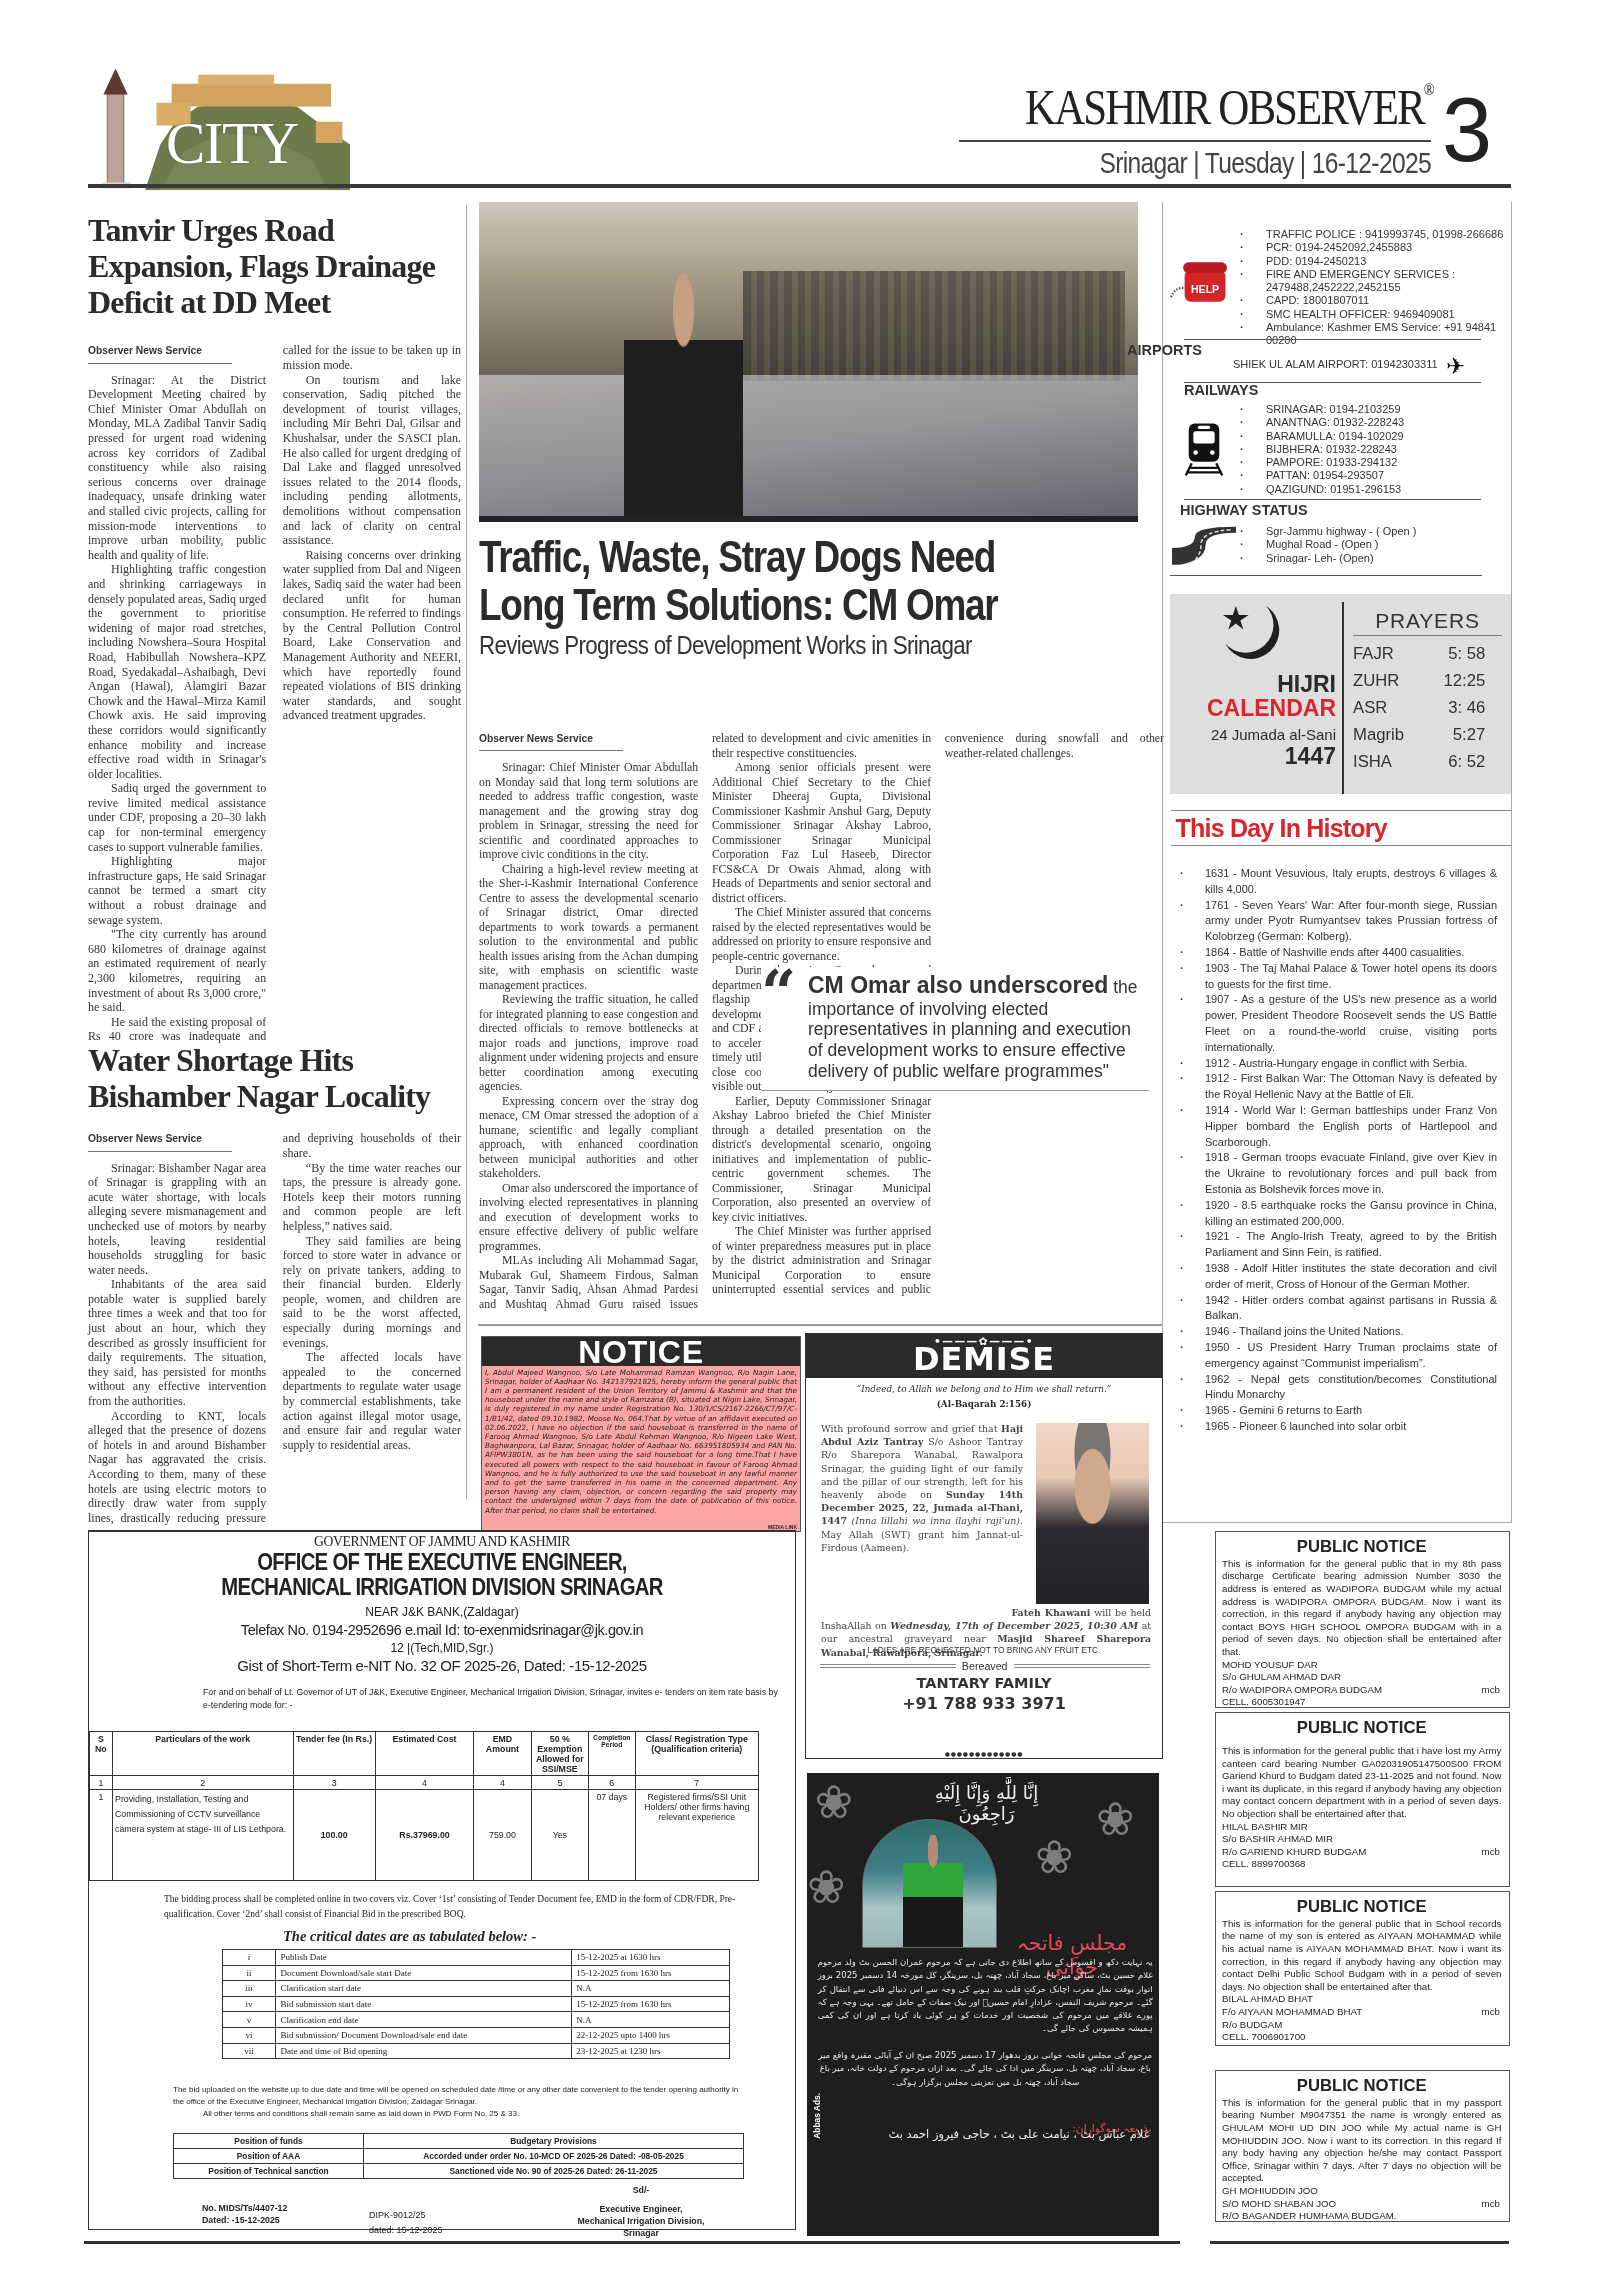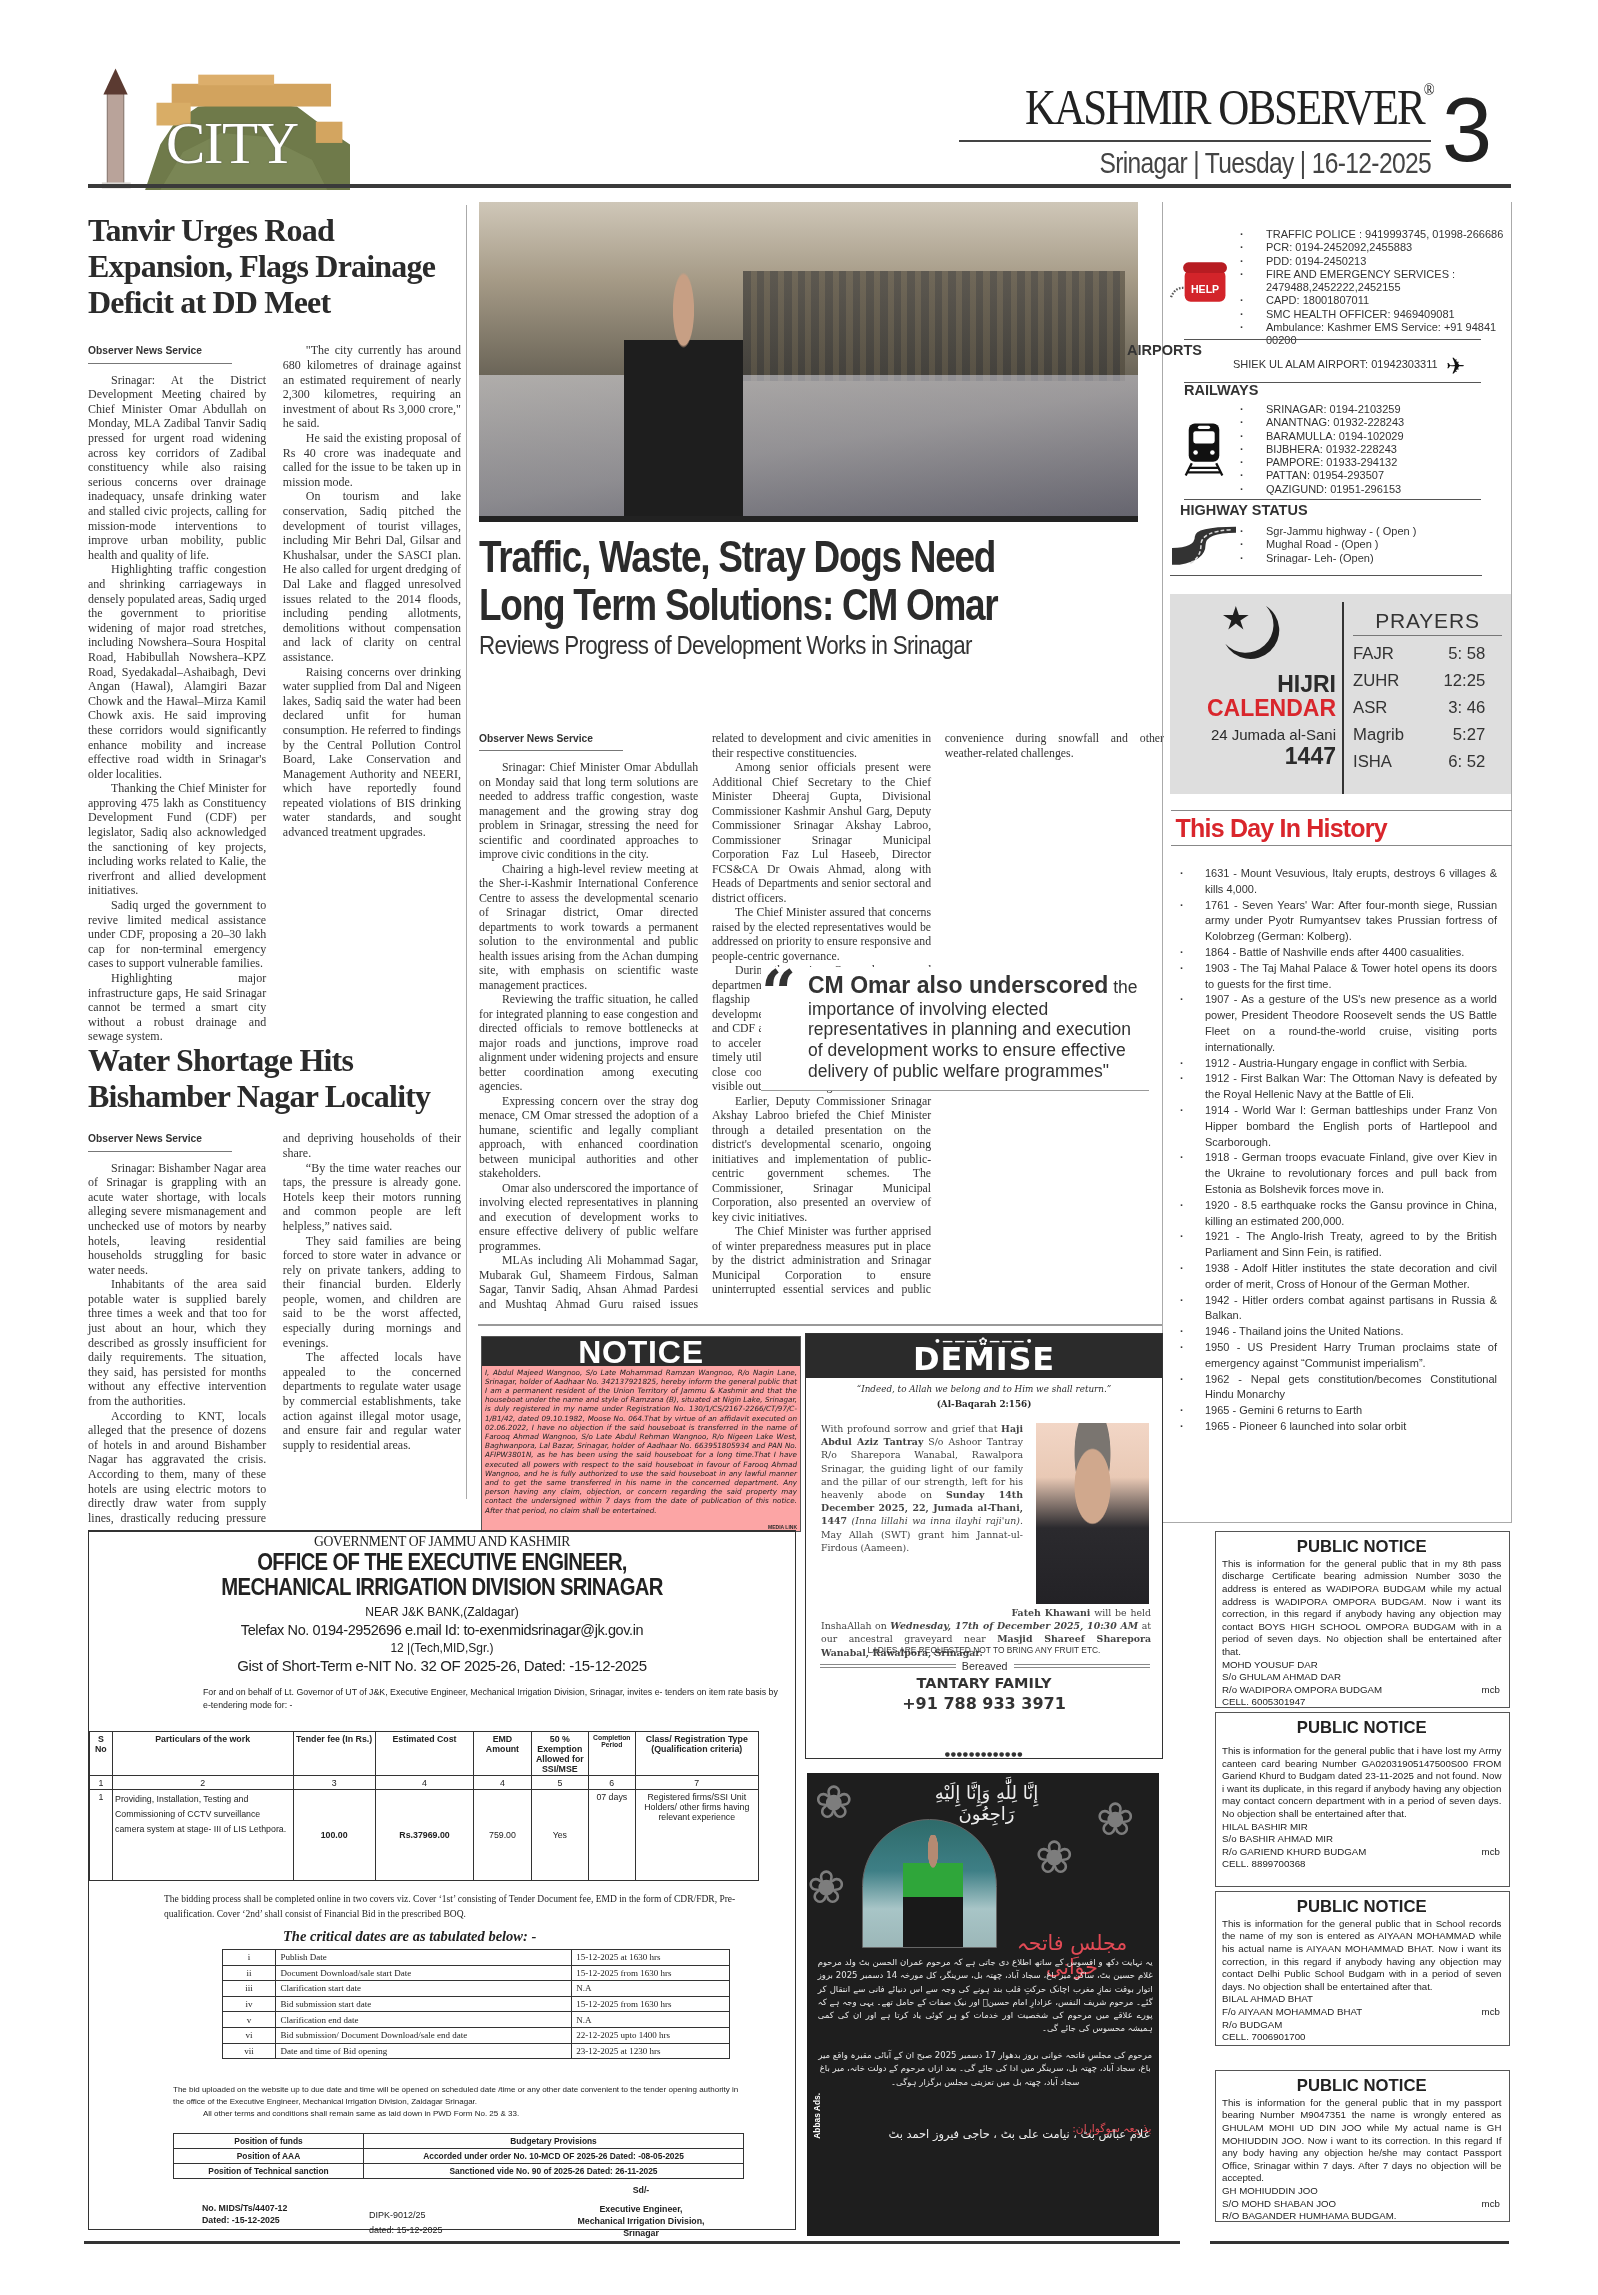--- a/index.html
+++ b/index.html
@@ -196,21 +196,20 @@
 <div id="header-rule" class="abs"></div>
 
 <div id="col-rule-left" class="abs"></div>
 
 <article id="tanvir" class="abs">
   <h2 class="headline">Tanvir Urges Road Expansion, Flags Drainage Deficit at DD Meet</h2>
   <div class="body-text cols2">
     <div class="byline">Observer News Service</div>
     <p>Srinagar: At the District Development Meeting chaired by Chief Minister Omar Abdullah on Monday, MLA Zadibal Tanvir Sadiq pressed for urgent road widening across key corridors of Zadibal constituency while also raising serious concerns over drainage inadequacy, unsafe drinking water and stalled civic projects, calling for mission-mode interventions to improve urban mobility, public health and quality of life.</p>
     <p>Highlighting traffic congestion and shrinking carriageways in densely populated areas, Sadiq urged the government to prioritise widening of major road stretches, including Nowshera–Soura Hospital Road, Habibullah Nowshera–KPZ Road, Syedakadal–Ashaibagh, Devi Angan (Hawal), Alamgiri Bazar Chowk and the Hawal–Mirza Kamil Chowk axis. He said improving these corridors would significantly enhance mobility and increase effective road width in Srinagar's older localities.</p>
-    <p>Thanking the Chief Minister for approving 475 lakh as Constituency Development Fund (CDF) per legislator, Sadiq also acknowledged the sanctioning of key projects, including works related to Kalie, the riverfront and allied development initiatives.</p>
     <p>Sadiq urged the government to revive limited medical assistance under CDF, proposing a 20–30 lakh cap for non-terminal emergency cases to support vulnerable families.</p>
     <p>Highlighting major infrastructure gaps, He said Srinagar cannot be termed a smart city without a robust drainage and sewage system.</p>
     <p>"The city currently has around 680 kilometres of drainage against an estimated requirement of nearly 2,300 kilometres, requiring an investment of about Rs 3,000 crore," he said.</p>
     <p>He said the existing proposal of Rs 40 crore was inadequate and called for the issue to be taken up in mission mode.</p>
     <p>On tourism and lake conservation, Sadiq pitched the development of tourist villages, including Mir Behri Dal, Gilsar and Khushalsar, under the SASCI plan. He also called for urgent dredging of Dal Lake and flagged unresolved issues related to the 2014 floods, including pending allotments, demolitions without compensation and lack of clarity on central assistance.</p>
     <p>Raising concerns over drinking water supplied from Dal and Nigeen lakes, Sadiq said the water had been declared unfit for human consumption. He referred to findings by the Central Pollution Control Board, Lake Conservation and Management Authority and NEERI, which have reportedly found repeated violations of BIS drinking water standards, and sought advanced treatment upgrades.</p>
   </div>
 </article>
 
 <article id="water" class="abs">

